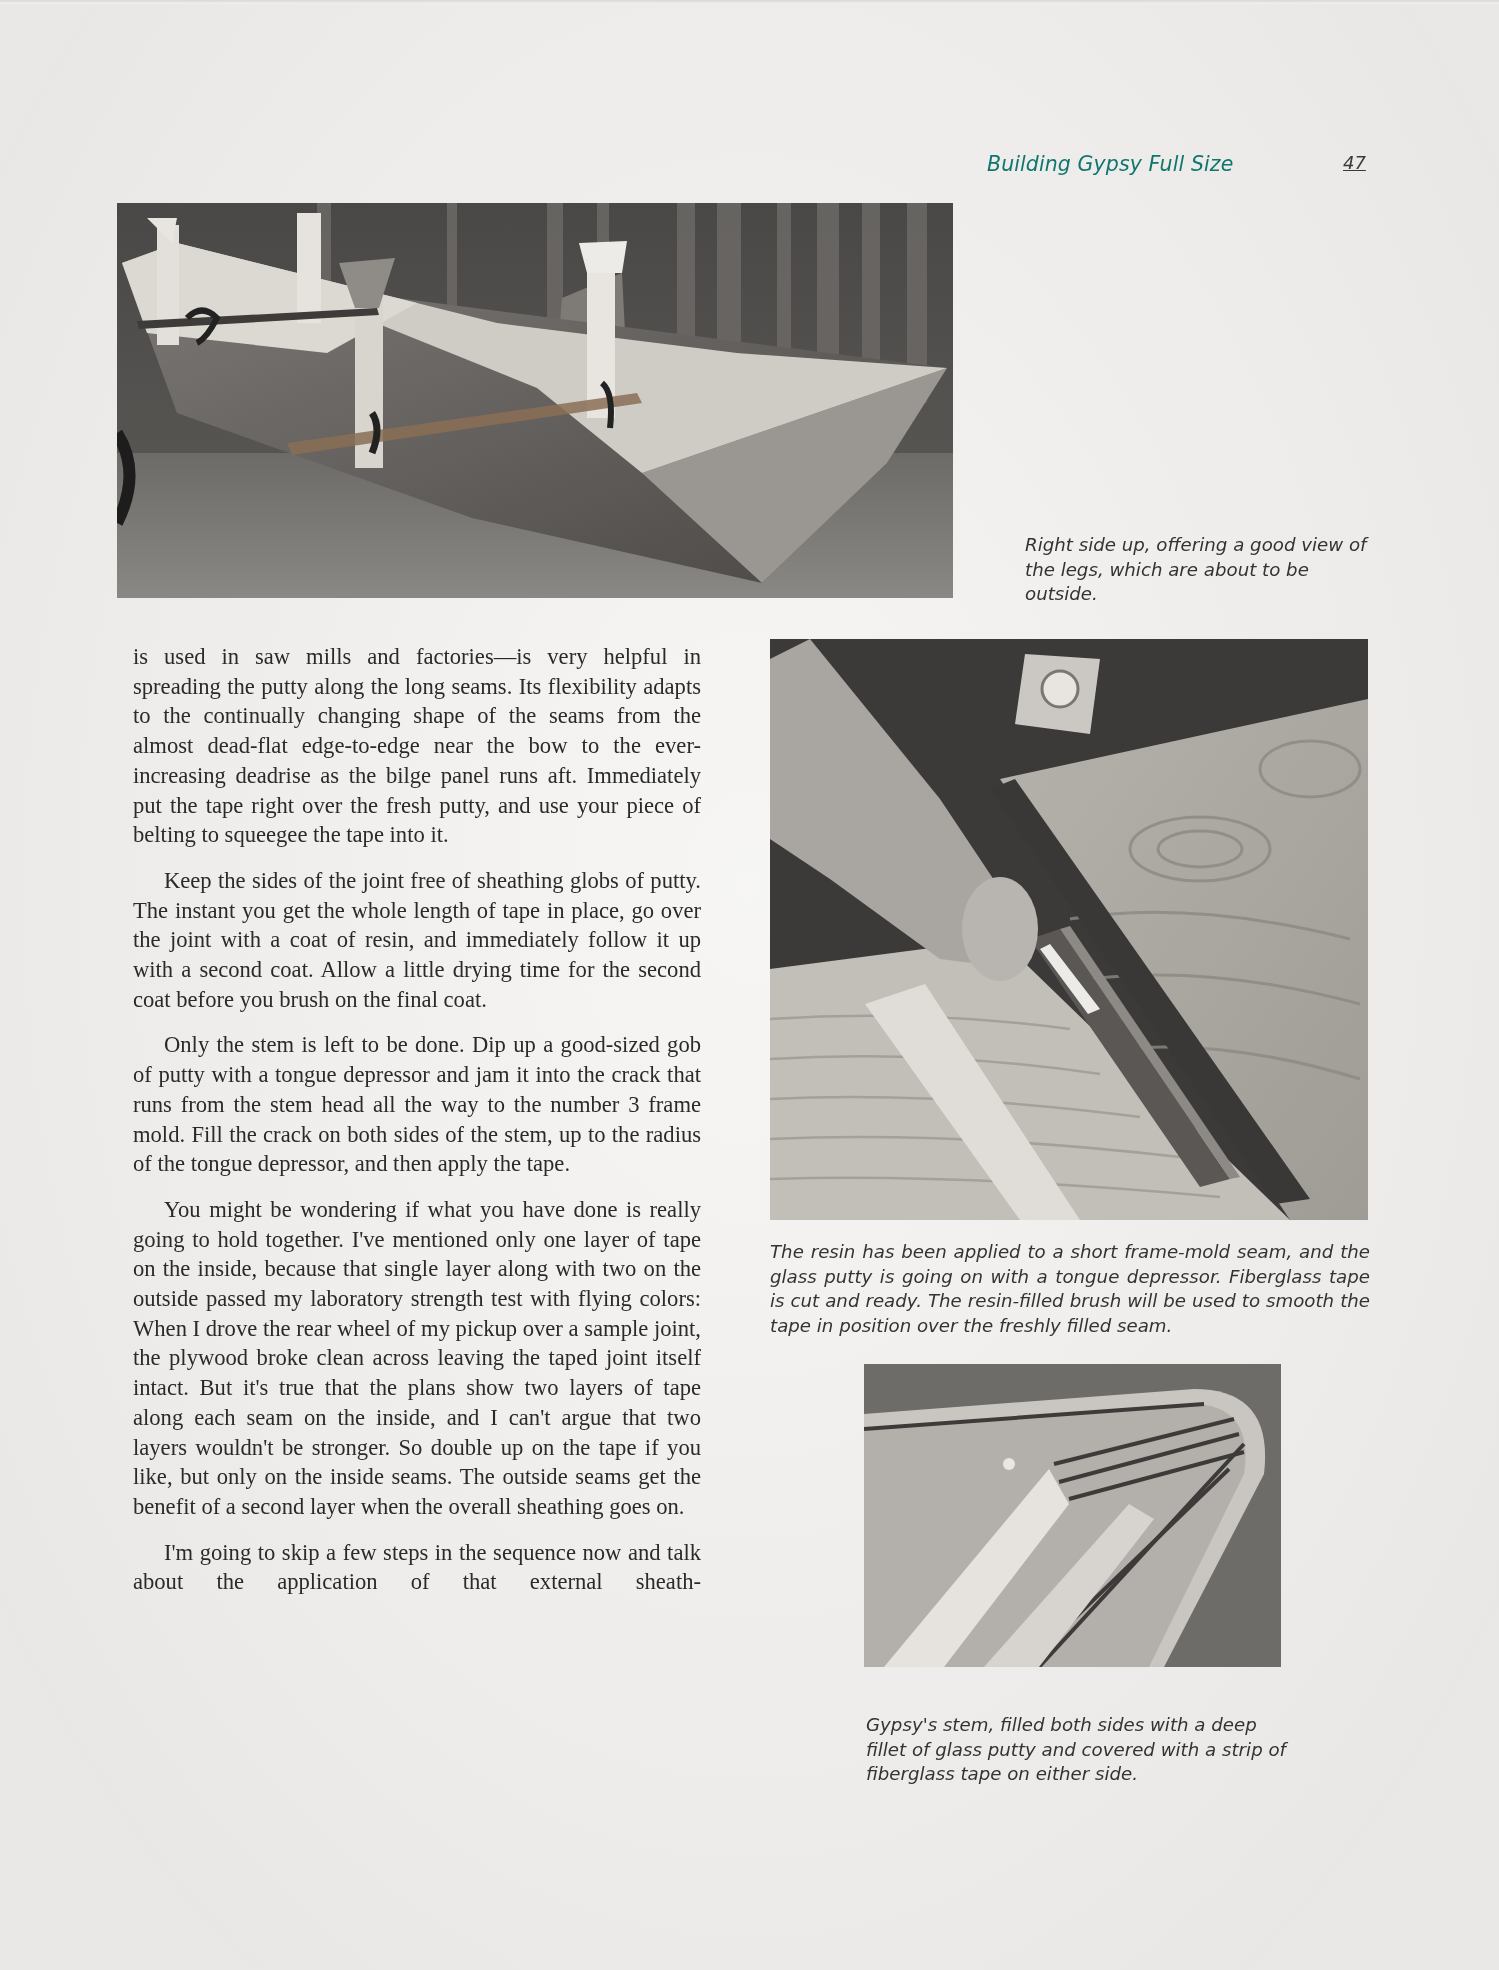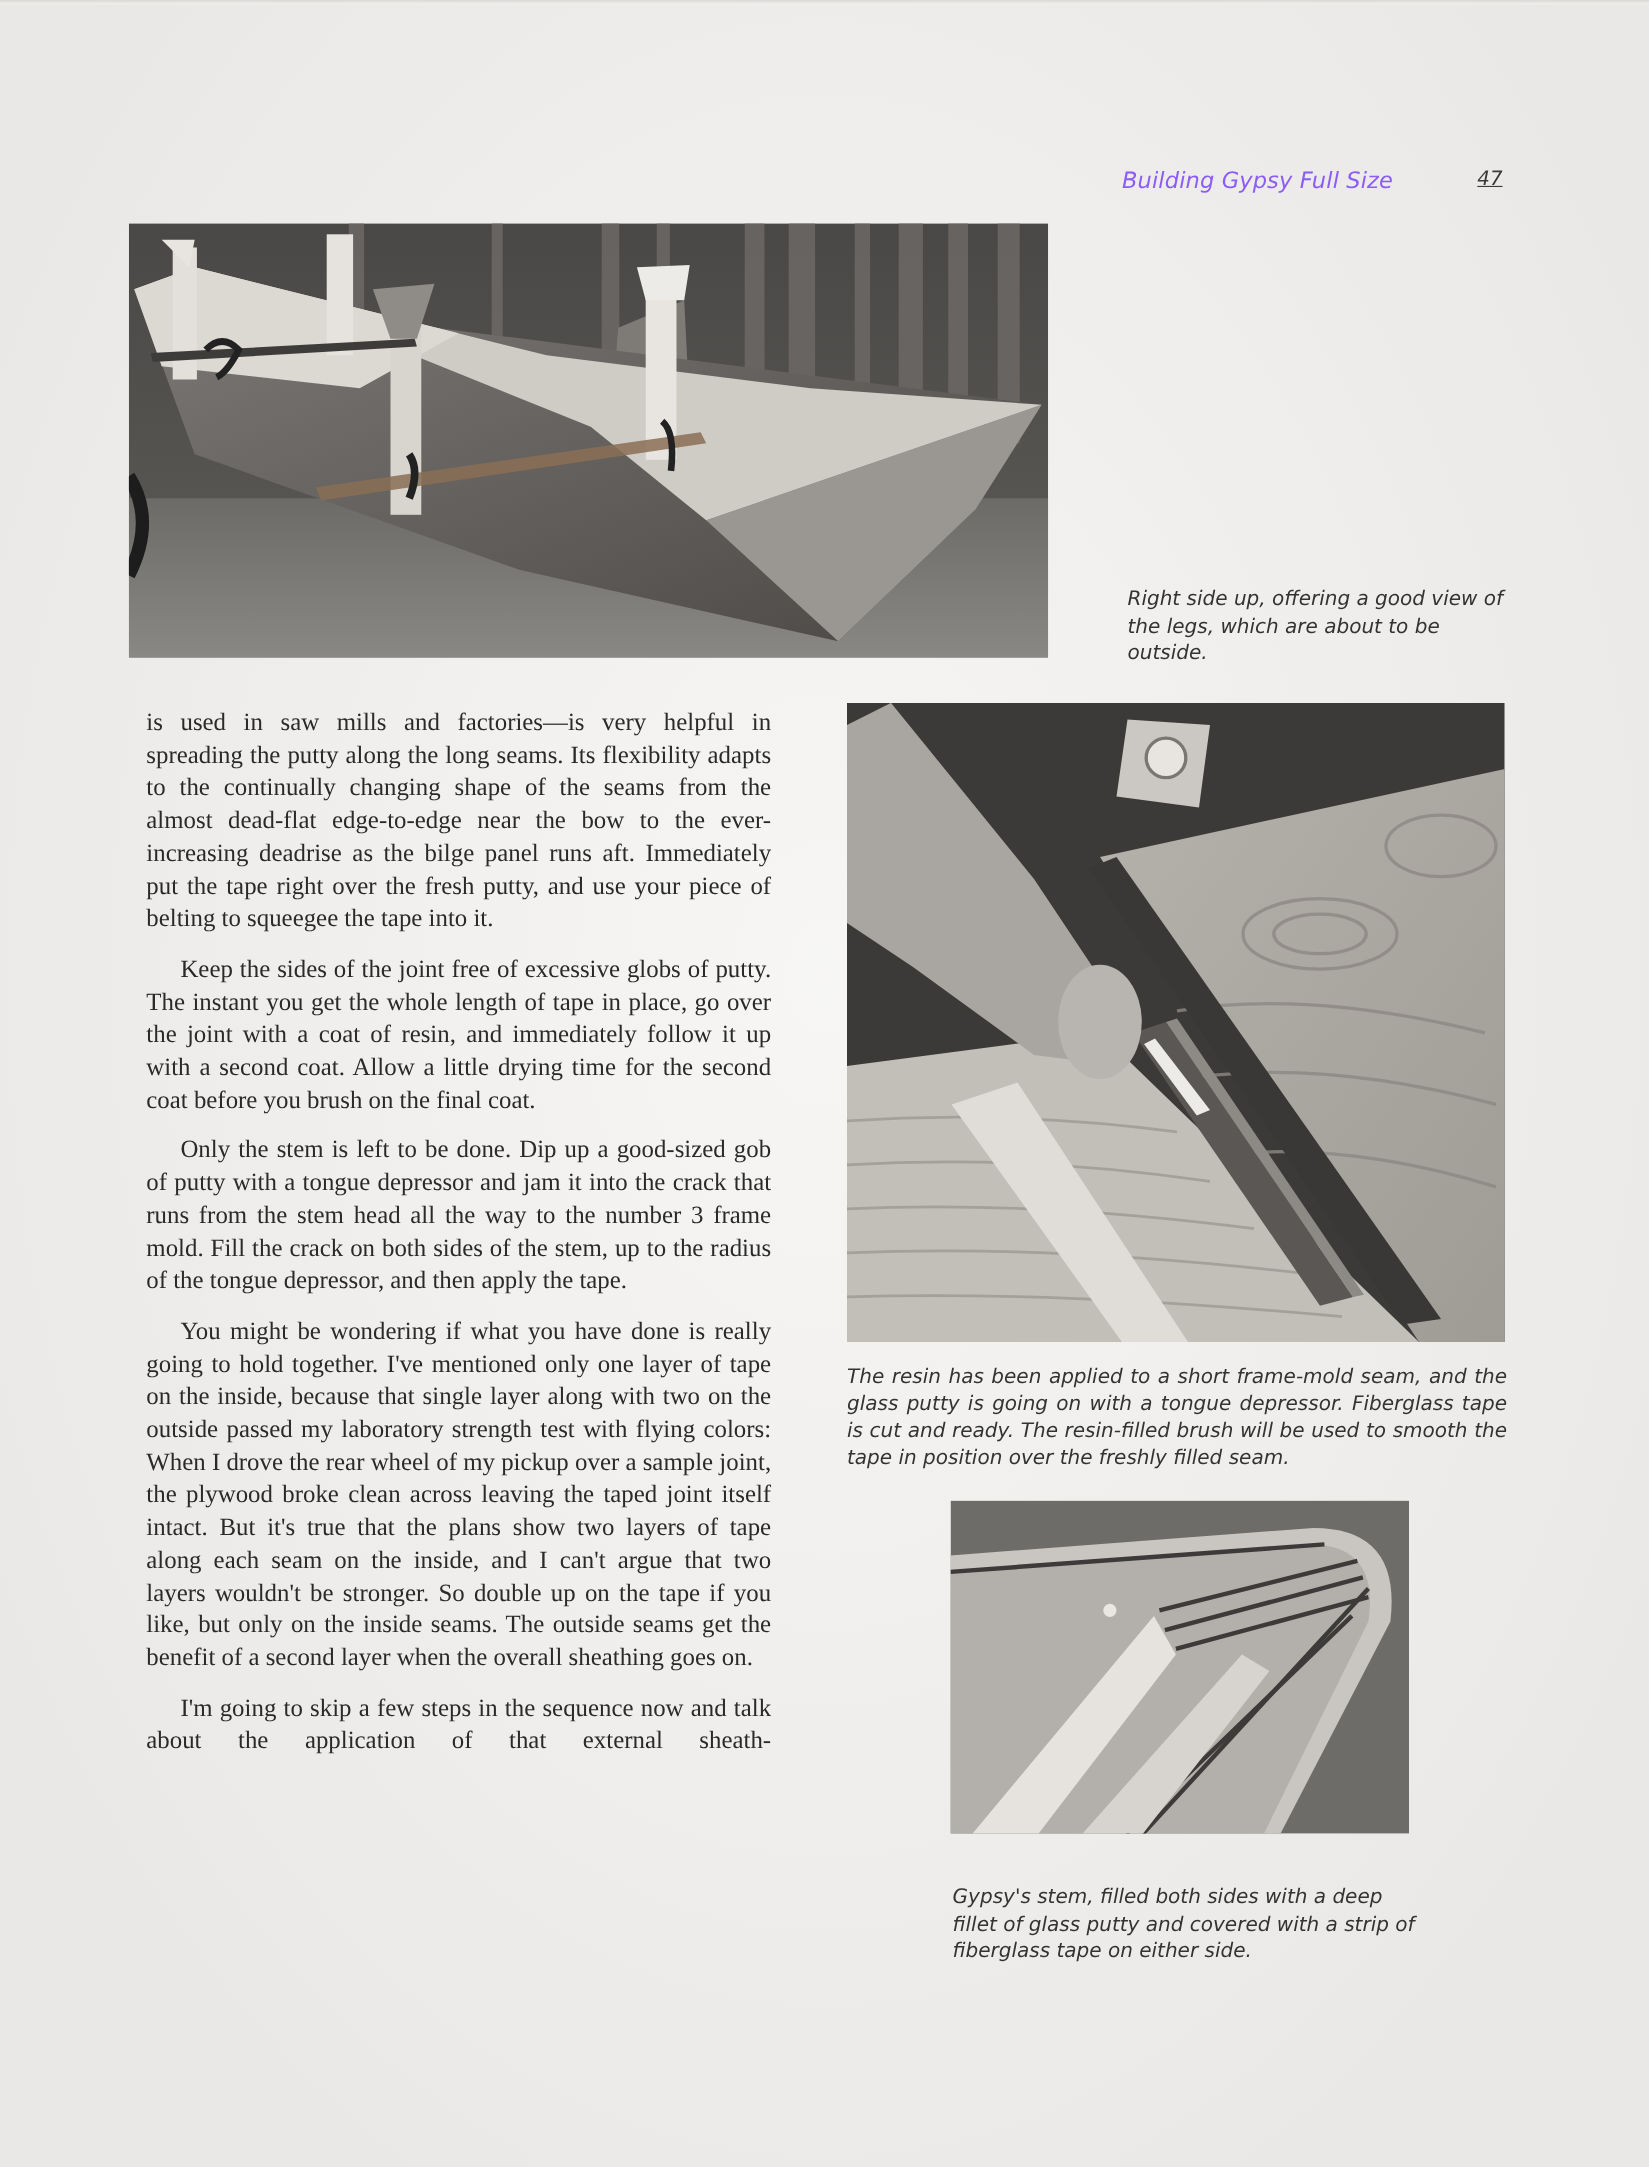--- a/index.html
+++ b/index.html
@@ -12,23 +12,23 @@
   .page-shade {
     position: absolute; inset: 0;
     background: radial-gradient(ellipse at 50% 45%, rgba(255,255,255,0.35), rgba(0,0,0,0.04) 85%);
     pointer-events: none;
   }
   .top-edge {
     position: absolute; left: 0; top: 0; width: 1499px; height: 4px;
     background: linear-gradient(#d9d8d5, #f2f1ef);
   }
   .running-head {
-    position: absolute; left: 1020px; top: 152px;
+    position: absolute; left: 987px; top: 152px;
     font-family: "DejaVu Sans", sans-serif; font-style: italic;
-    font-size: 20.5px; color: #8b5cf6; letter-spacing: 0.1px;
+    font-size: 20.5px; color: #0f766e; letter-spacing: 0.1px;
   }
   .folio {
     position: absolute; left: 1343px; top: 152px;
     font-family: "DejaVu Sans", sans-serif; font-style: italic;
     font-size: 18px; color: #3a3a3a; text-decoration: underline;
   }
   .photo { position: absolute; overflow: hidden; }
   .photo svg { display: block; width: 100%; height: 100%; }
   #photo-boat { left: 117px; top: 203px; width: 836px; height: 395px; }
   #photo-taping { left: 770px; top: 639px; width: 598px; height: 581px; }
@@ -115,21 +115,21 @@
     <path d="M255,210 q10,15 0,40" stroke="#222" stroke-width="7" fill="none"></path>
     <path d="M485,180 q12,10 8,45" stroke="#222" stroke-width="6" fill="none"></path>
 
     <path d="M0,230 q25,40 0,90" stroke="#1d1d1d" stroke-width="12" fill="none"></path>
   </svg>
 </div>
 <div class="caption" id="caption-boat">Right side up, offering a good view of the legs, which are about to be outside.</div>
 
 <div class="body-text">
   <p>is used in saw mills and factories—is very helpful in spreading the putty along the long seams. Its flexibility adapts to the continually changing shape of the seams from the almost dead-flat edge-to-edge near the bow to the ever-increasing deadrise as the bilge panel runs aft. Immediately put the tape right over the fresh putty, and use your piece of belting to squeegee the tape into it.</p>
-  <p class="indent">Keep the sides of the joint free of excessive globs of putty. The instant you get the whole length of tape in place, go over the joint with a coat of resin, and immediately follow it up with a second coat. Allow a little drying time for the second coat before you brush on the final coat.</p>
+  <p class="indent">Keep the sides of the joint free of sheathing globs of putty. The instant you get the whole length of tape in place, go over the joint with a coat of resin, and immediately follow it up with a second coat. Allow a little drying time for the second coat before you brush on the final coat.</p>
   <p class="indent">Only the stem is left to be done. Dip up a good-sized gob of putty with a tongue depressor and jam it into the crack that runs from the stem head all the way to the number 3 frame mold. Fill the crack on both sides of the stem, up to the radius of the tongue depressor, and then apply the tape.</p>
   <p class="indent">You might be wondering if what you have done is really going to hold together. I've mentioned only one layer of tape on the inside, because that single layer along with two on the outside passed my laboratory strength test with flying colors: When I drove the rear wheel of my pickup over a sample joint, the plywood broke clean across leaving the taped joint itself intact. But it's true that the plans show two layers of tape along each seam on the inside, and I can't argue that two layers wouldn't be stronger. So double up on the tape if you like, but only on the inside seams. The outside seams get the benefit of a second layer when the overall sheathing goes on.</p>
   <p class="indent last-hyph">I'm going to skip a few steps in the sequence now and talk about the application of that external sheath-</p>
 </div>
 
 <div class="photo" id="photo-taping">
   <svg viewBox="0 0 598 581" preserveAspectRatio="none">
     <defs>
       <linearGradient id="ply" x1="0" y1="0" x2="1" y2="1">
         <stop offset="0" stop-color="#b5b1ab"></stop>

